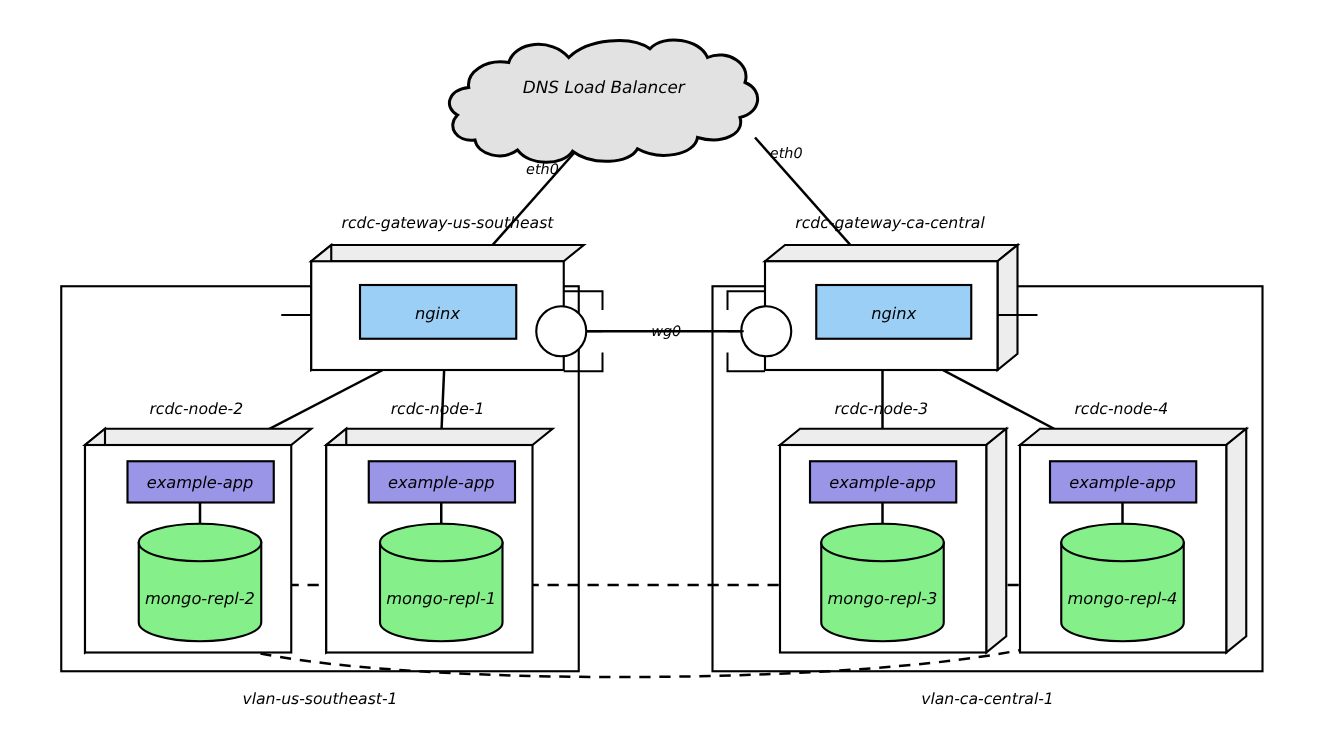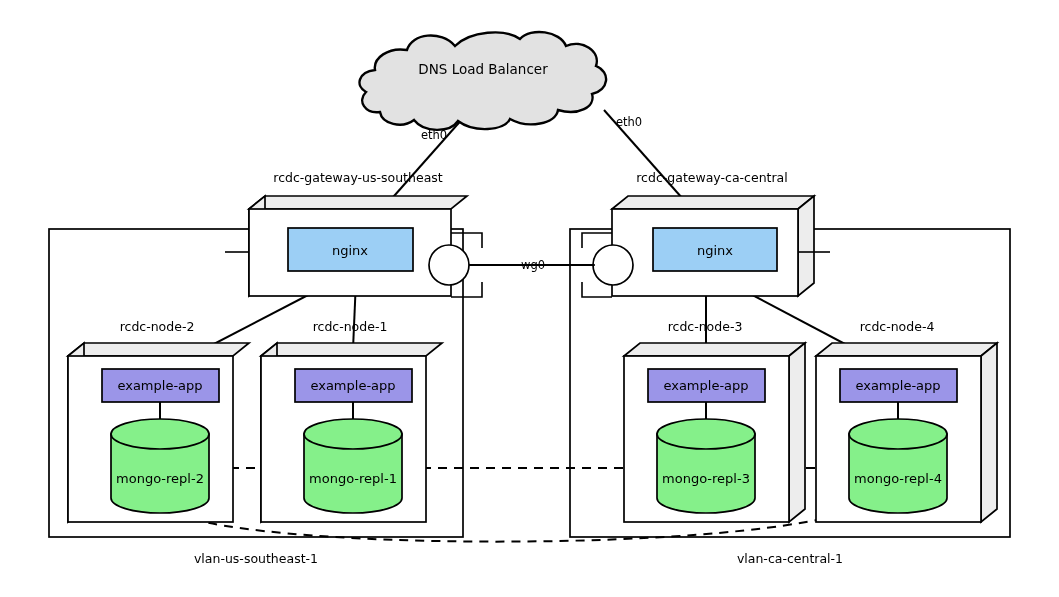--- a/index.html
+++ b/index.html
@@ -1,19 +1,19 @@
 <!DOCTYPE html>
 <html><head>
 <meta charset="utf-8">
 <title>Network Topology Diagram</title>
 <style>
   html,body{margin:0;padding:0;background:#ffffff;}
   body{width:1059px;height:597px;overflow:hidden;
        font-family:"DejaVu Sans","Liberation Sans",sans-serif;}
-  #diagram{position:relative;width:1059px;height:597px;}
+  #diagram{position:relative;width:1059px;height:597px;font-style:italic;}
   svg#canvas{position:absolute;top:0;left:0;width:1059px;height:597px;}
   text{font-family:"DejaVu Sans","Liberation Sans",sans-serif;fill:#000000;}
   .lbl{font-size:12.5px;}
   .ifc{font-size:11.5px;}
   .cmp{font-size:13px;}
   .cloudtxt{font-size:13.5px;}
   .edge{stroke:#000000;stroke-width:2;fill:none;}
   .thin{stroke:#000000;stroke-width:1.6;fill:none;}
   .dash{stroke:#000000;stroke-width:2;fill:none;stroke-dasharray:9 7;}
   .boxline{stroke:#000000;stroke-width:1.7;}

